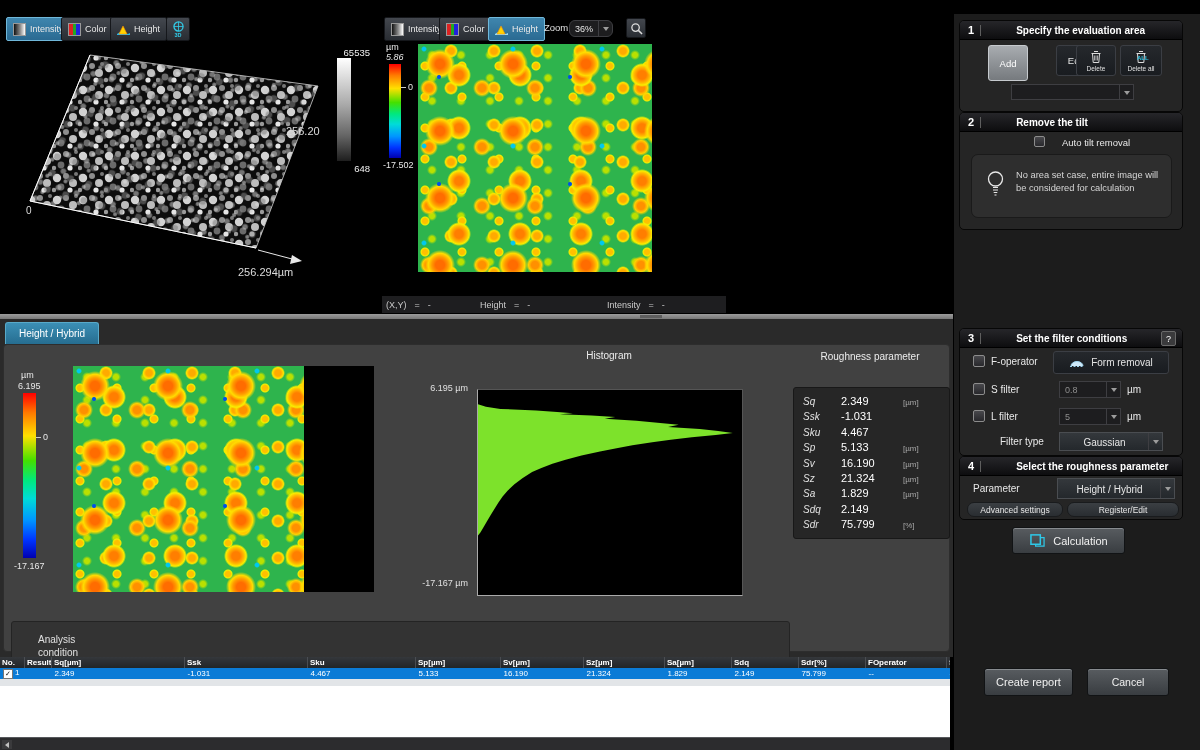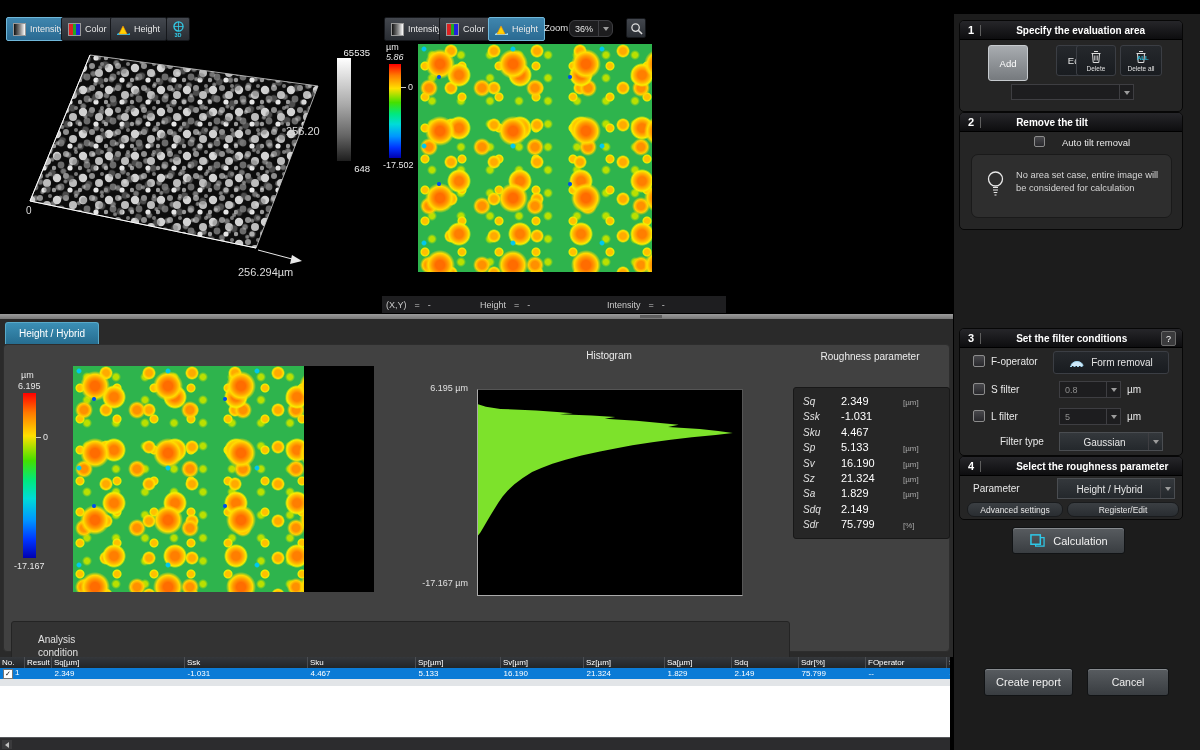--- a/index.html
+++ b/index.html
@@ -53,21 +53,21 @@
   .pu{font-size:8px;color:#a8a8a8;}
   .condbox{position:absolute;left:7px;top:276px;width:779px;height:53px;background:#333;border:1px solid #242424;border-radius:3px;box-sizing:border-box;}
   .condlbl{position:absolute;left:10px;top:11px;font-size:10px;color:#e0e0e0;line-height:13px;margin-left:16px;}
   #cond-rows{position:absolute;left:86px;top:3px;}
   .cd-row{height:11.5px;font-size:9.5px;color:#e4e4e4;}
   .cd-row .cl{display:inline-block;width:74px;}
   .cd-row .cl.narrow{width:38px;}
   
   .tblwrap{position:absolute;left:0;top:657px;width:950px;height:22px;overflow:hidden;}
   table{border-collapse:collapse;table-layout:fixed;width:999px;}
-  th{height:11px;font-size:8px;font-weight:normal;color:#fff;background:linear-gradient(#34373b,#222528);border-right:1px solid #4a4d52;text-align:left;padding:0 0 0 2px;overflow:hidden;white-space:nowrap;}
+  th{height:11px;font-size:8px;font-weight:bold;color:#fff;background:linear-gradient(#34373b,#222528);border-right:1px solid #4a4d52;text-align:left;padding:0 0 0 2px;overflow:hidden;white-space:nowrap;}
   td{height:11px;font-size:8px;color:#fff;background:#0b7bd6;padding:0 0 0 3px;overflow:hidden;white-space:nowrap;}
   .rowcb{display:inline-block;width:8px;height:8px;background:#fff;border:1px solid #777;font-size:7px;line-height:8px;text-align:center;color:#111;margin-right:2px;vertical-align:-1px;}
   .lightrow{position:absolute;left:0;top:679px;width:950px;height:7px;background:#e2e5e8;}
   .whiterow{position:absolute;left:0;top:686px;width:950px;height:51px;background:#fff;}
   .hscroll{position:absolute;left:0;top:737px;width:950px;height:13px;background:#2c2c2e;border-top:1px solid #56585c;box-sizing:border-box;}
   .harrow{position:absolute;left:2px;top:2px;width:10px;height:9px;background:#3a3a3c;display:flex;align-items:center;justify-content:center;}
   .harrow::after{content:"";border:3px solid transparent;border-right:4px solid #c0c0c0;margin-left:-3px;}
   
   .rpanel{position:absolute;left:953px;top:14px;width:247px;height:736px;background:#1c1c1c;border-left:1px solid #000;box-sizing:border-box;}
   .card{position:absolute;background:#252525;border:1px solid #070707;border-radius:5px;box-sizing:border-box;}

